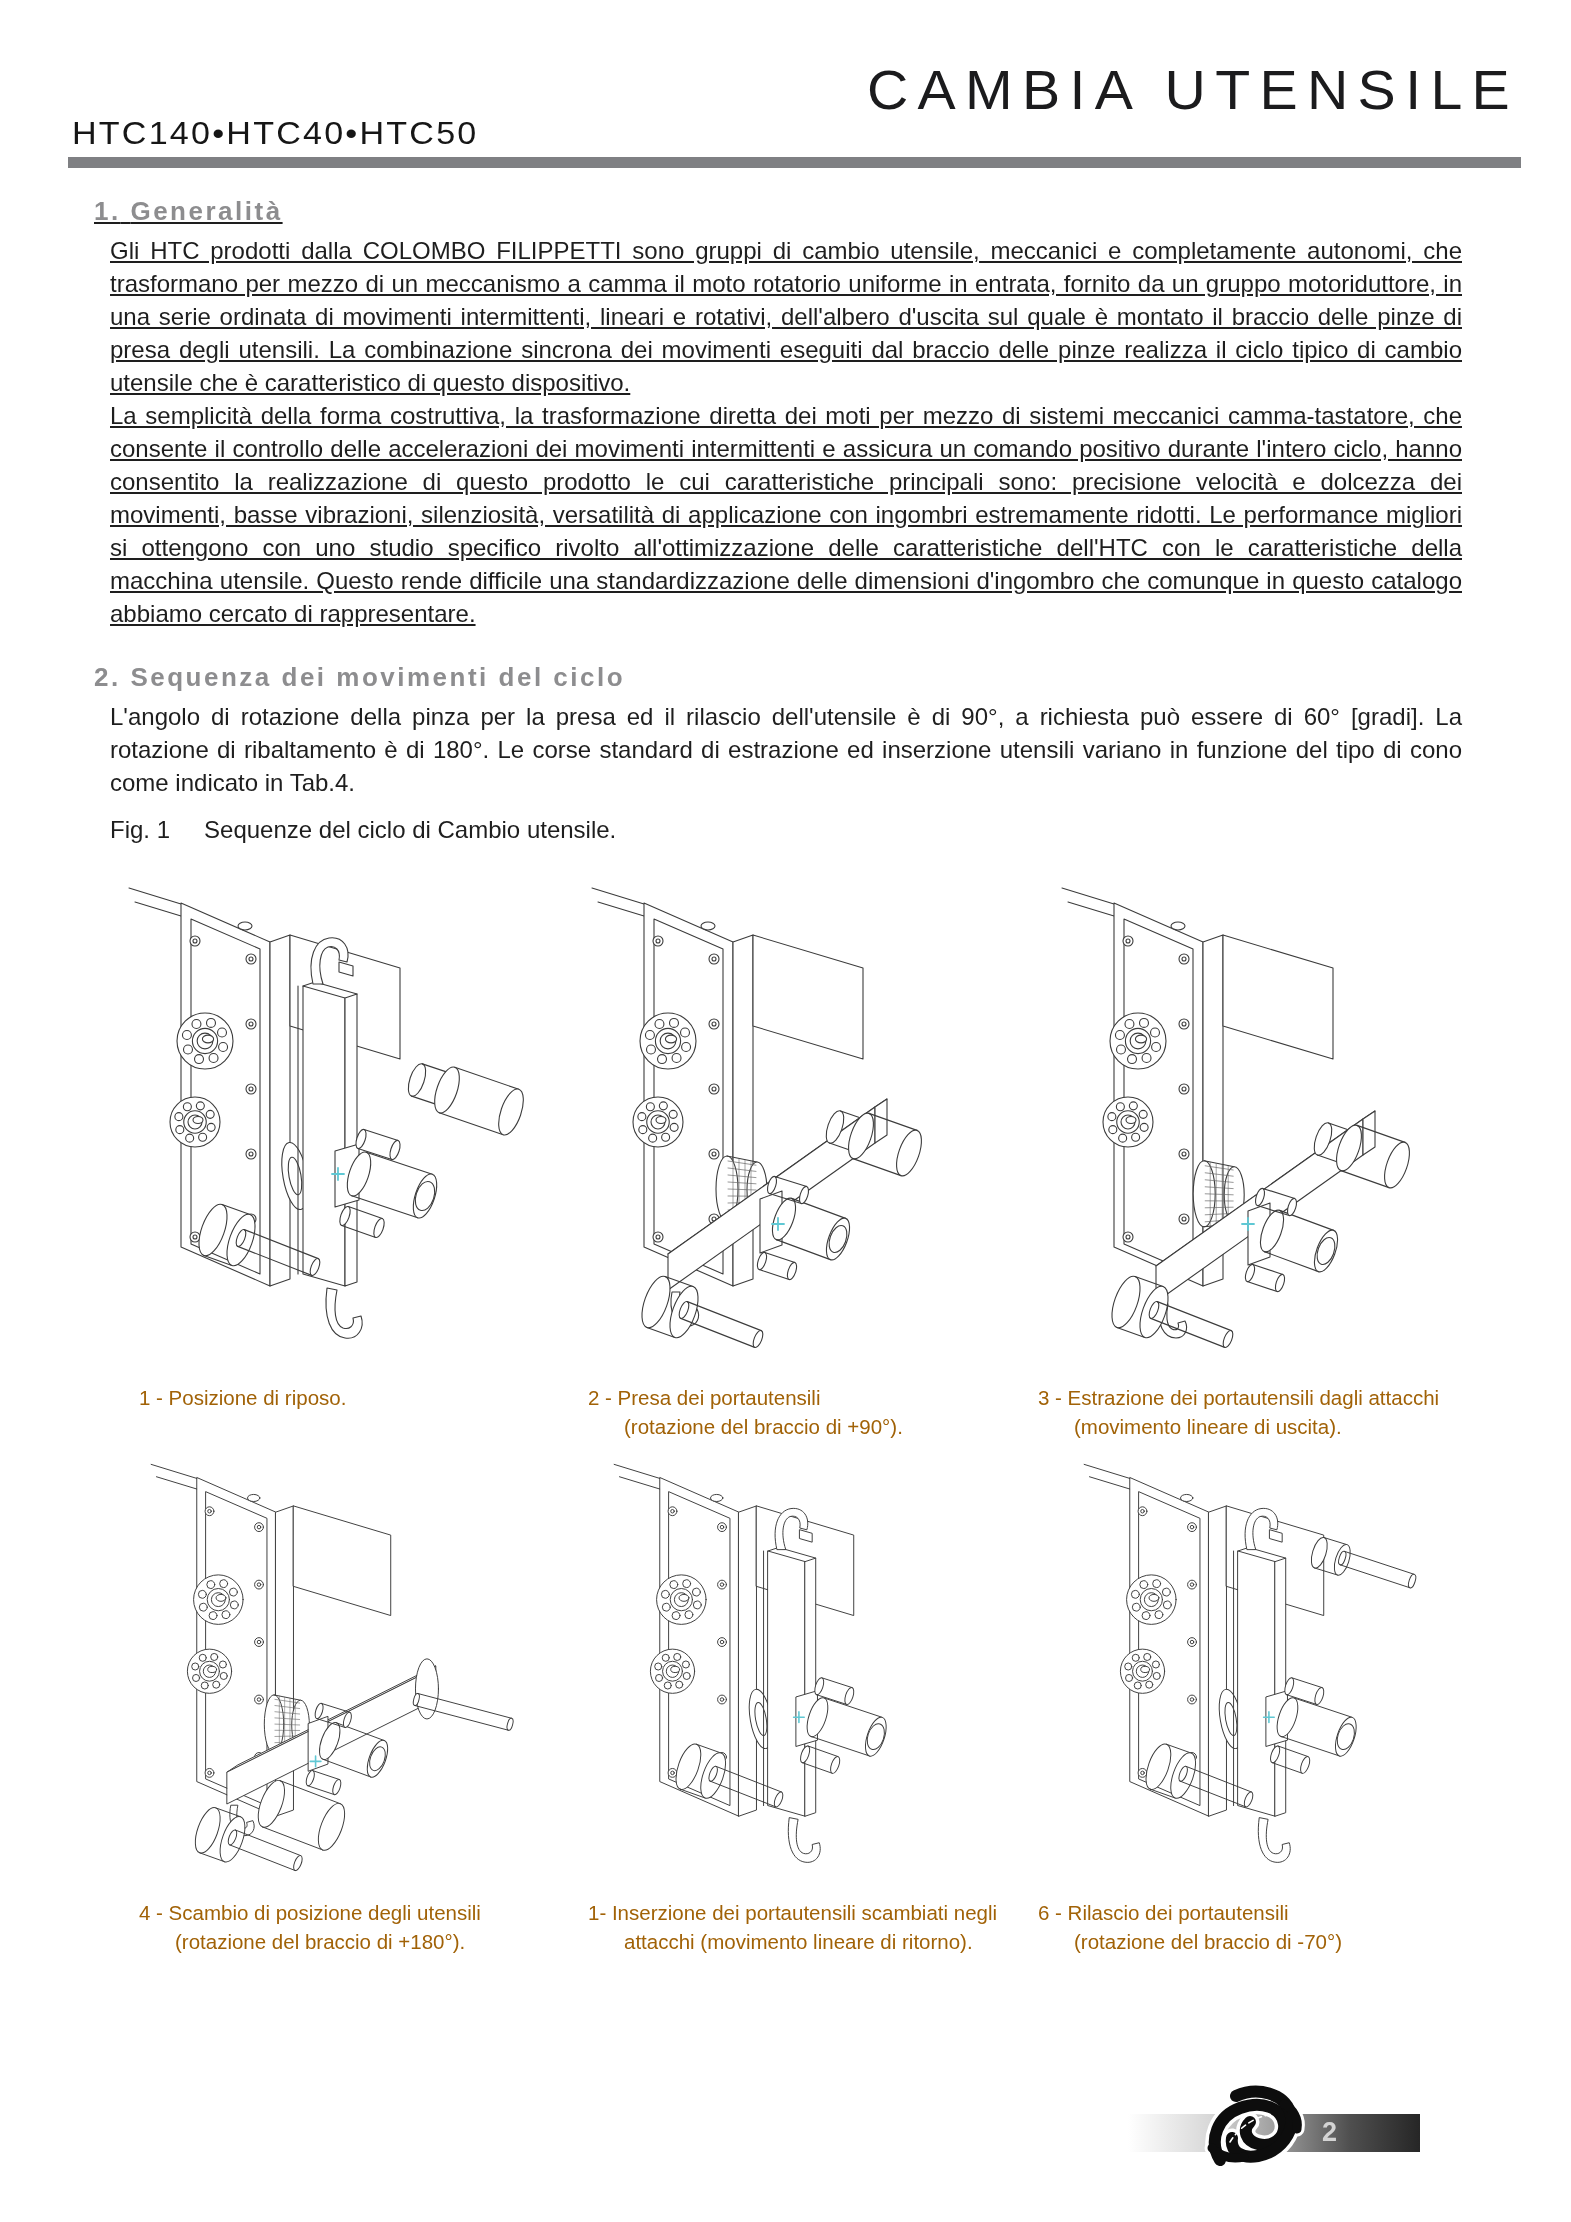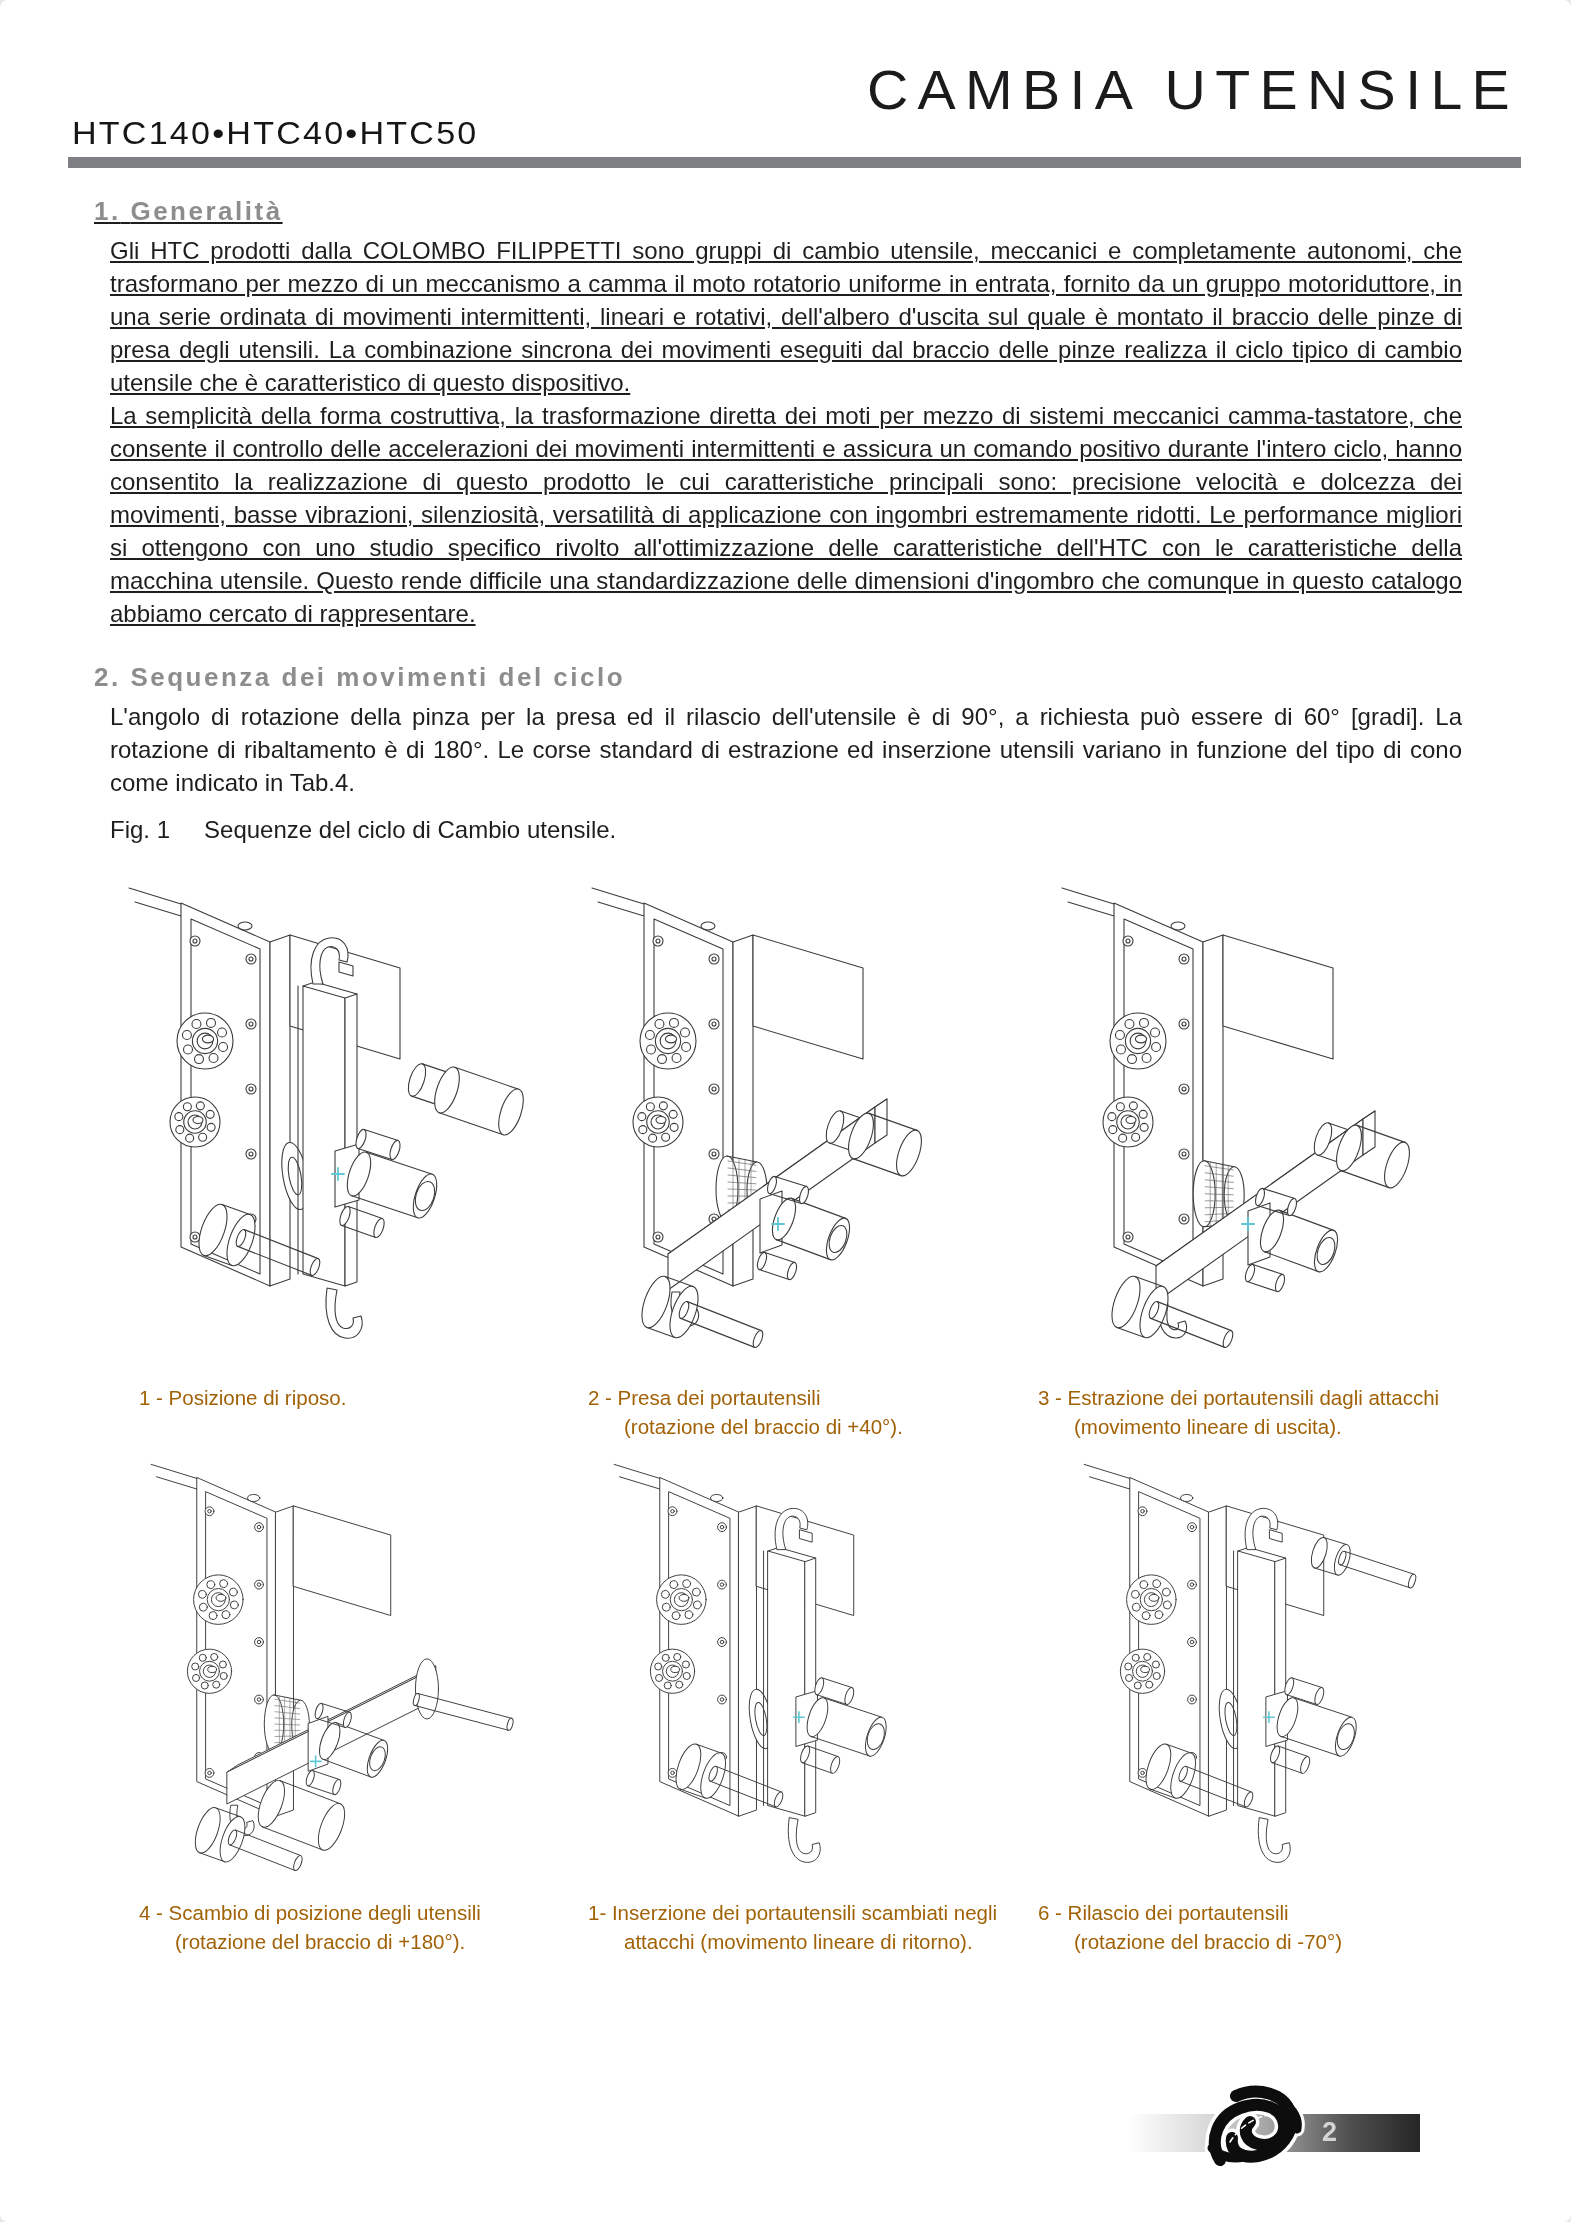--- a/index.html
+++ b/index.html
@@ -1,17 +1,17 @@
 <!DOCTYPE html>
 <html><head>
 <meta charset="utf-8">
 <style>
   html,body{margin:0;padding:0;background:#e8e8e8;}
   .page{position:relative;width:1571px;height:2222px;background:#ffffff;margin:0 auto;
-        font-family:"Liberation Sans",sans-serif;color:#1c1c1c;overflow:hidden;border-radius:8px;}
+        font-family:"Liberation Sans",sans-serif;color:#1c1c1c;overflow:hidden;}
 
   
   .models{position:absolute;left:72px;top:116px;font-size:31px;letter-spacing:2px;color:#161616;
           transform:scaleX(1.10);transform-origin:left center;white-space:nowrap;}
   .big-title{position:absolute;right:52px;top:58px;font-size:55px;font-weight:400;letter-spacing:9px;
           color:#1b1b1d;transform:scaleX(1.04);transform-origin:right center;white-space:nowrap;}
   .rule{position:absolute;left:68px;top:157px;width:1453px;height:11px;background:#7f8083;}
 
   
   .sec{position:absolute;left:110px;width:1352px;text-align:justify;font-size:24px;line-height:33px;color:#1e1e1e;}
@@ -262,21 +262,21 @@
             <ellipse cx="126" cy="436" rx="3.78" ry="9" transform="rotate(21.399892483316734 126 436)"></ellipse>
             <path d="M122.7161367091445,444.3795132249416 L196.7161367091445,473.3795132249416" fill="none"></path>
             <path d="M129.2838632908555,427.6204867750584 L203.2838632908555,456.6204867750584" fill="none"></path>
             <ellipse cx="200" cy="465" rx="3.78" ry="9" transform="rotate(21.399892483316734 200 465)"></ellipse>
             <line x1="214" y1="350" x2="226" y2="350" stroke="#5fc8d4" stroke-width="1.8"></line>
             <line x1="220" y1="344" x2="220" y2="356" stroke="#5fc8d4" stroke-width="1.8"></line>
           </g>
         </svg>
         <div class="figcap">
           <div class="capl1">2 - Presa dei portautensili</div>
-          <div class="capl2">(rotazione del  braccio di +40°).</div>
+          <div class="capl2">(rotazione del  braccio di +90°).</div>
         </div>
       </div>
       <div class="figcell pos2">
         <svg viewBox="0 0 450 500" width="450" height="505" preserveAspectRatio="xMidYMin meet" class="drawing">
           <g fill="#ffffff" stroke="#3c3c3c" stroke-width="1.1" stroke-linejoin="round" stroke-linecap="round">
             <line x1="86" y1="30" x2="34" y2="14" fill="none"></line>
             <line x1="86" y1="42" x2="40" y2="28" fill="none"></line>
             <path d="M86,29 L175,68 L175,412 L86,373 Z"></path>
             <path d="M96,45 L165,75 L165,400 L96,370 Z" fill="none"></path>
             <path d="M175,68 L195,61 L195,405 L175,412 Z"></path>

